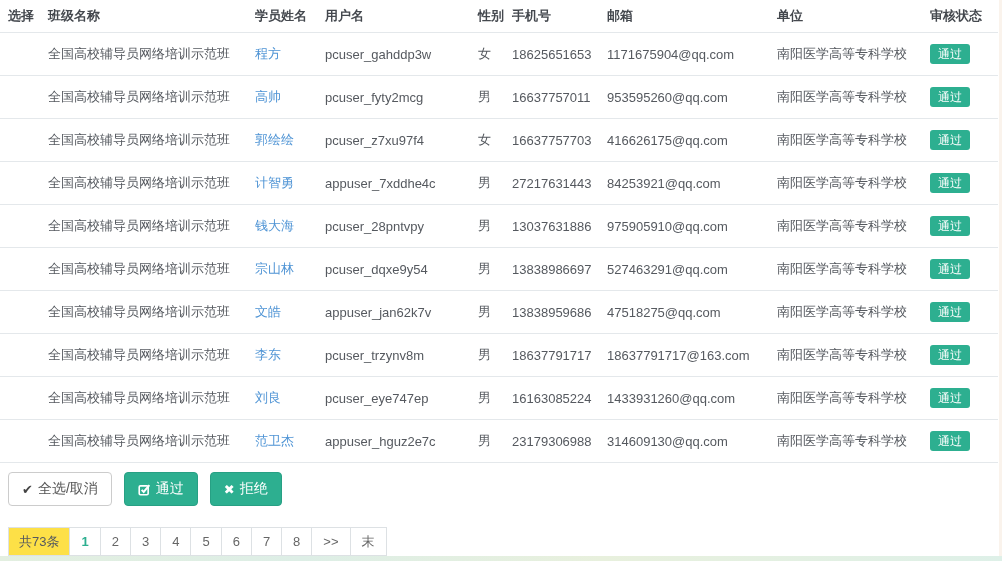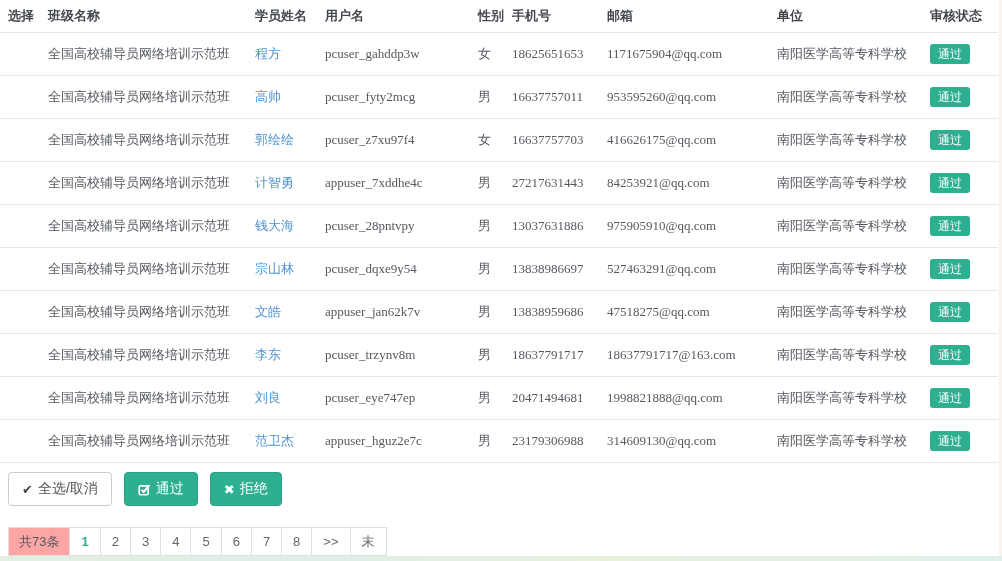--- a/index.html
+++ b/index.html
@@ -19,21 +19,21 @@
   .right-edge{
     position:absolute;top:0;right:0;width:3px;height:561px;
     background:#faf3ec;
   }
   .footer-strip{
     position:absolute;left:0;bottom:0;width:1002px;height:5px;
     background:linear-gradient(90deg,#e3efe0 0%,#ddeee6 30%,#e8f0dd 60%,#def0e8 100%);
     z-index:5;
   }
   table.students{
-    width:998px;border-collapse:collapse;table-layout:fixed;font-family:Liberation Serif, serif;
+    width:998px;border-collapse:collapse;table-layout:fixed;
   }
   table.students th{
     text-align:left;font-size:13px;font-weight:bold;color:var(--head-text);
     padding:7px 8px;height:30px;border-bottom:1px solid var(--line);
     white-space:nowrap;overflow:hidden;
   }
   table.students td{
     font-size:13px;color:var(--text);padding:8px;height:43px;
     border-bottom:1px solid var(--line);
     white-space:nowrap;overflow:hidden;vertical-align:middle;
@@ -61,21 +61,21 @@
   .btn-default .ic{color:#444;}
   .pagination{
     margin:21px 0 0 8px;display:inline-flex;
   }
   .pg-item{
     border:1px solid #dde1e4;margin-left:-1px;background:#fff;
     padding:7px 11px;font-size:13px;color:#666;line-height:1;cursor:pointer;
     text-decoration:none;
   }
   .pg-total{
-    border:1px solid #dde1e4;background:#fca5a5;
+    border:1px solid #dde1e4;background:#fde047;
     padding:7px 10px;font-size:13px;color:#55595f;line-height:1;
   }
   .pg-item.current{color:var(--accent);font-weight:bold;}
 </style>
 </head>
 <body>
 
 <div>
 
   <table class="students">
@@ -199,22 +199,22 @@
       <td>南阳医学高等专科学校</td>
       <td><span class="badge">通过</span></td>
     </tr>
 
     <tr>
       <td></td>
       <td>全国高校辅导员网络培训示范班</td>
       <td><a class="name-link">刘良</a></td>
       <td>pcuser_eye747ep</td>
       <td>男</td>
-      <td>20471494681</td>
-      <td>1998821888@qq.com</td>
+      <td>16163085224</td>
+      <td>1433931260@qq.com</td>
       <td>南阳医学高等专科学校</td>
       <td><span class="badge">通过</span></td>
     </tr>
 
     <tr>
       <td></td>
       <td>全国高校辅导员网络培训示范班</td>
       <td><a class="name-link">范卫杰</a></td>
       <td>appuser_hguz2e7c</td>
       <td>男</td>

